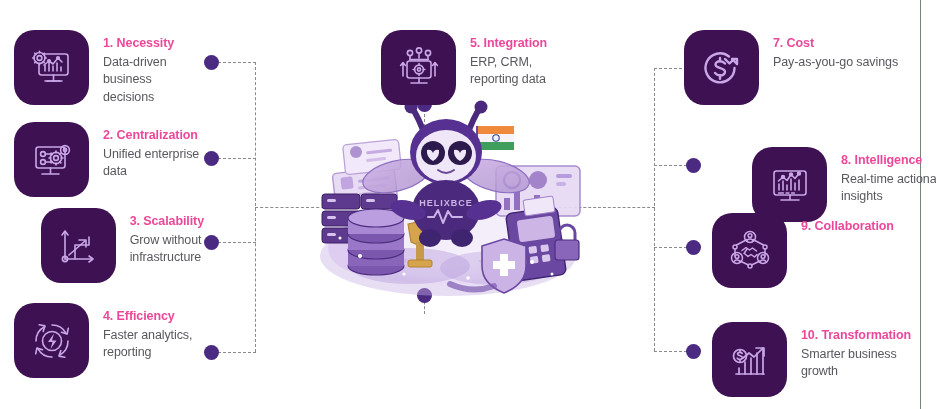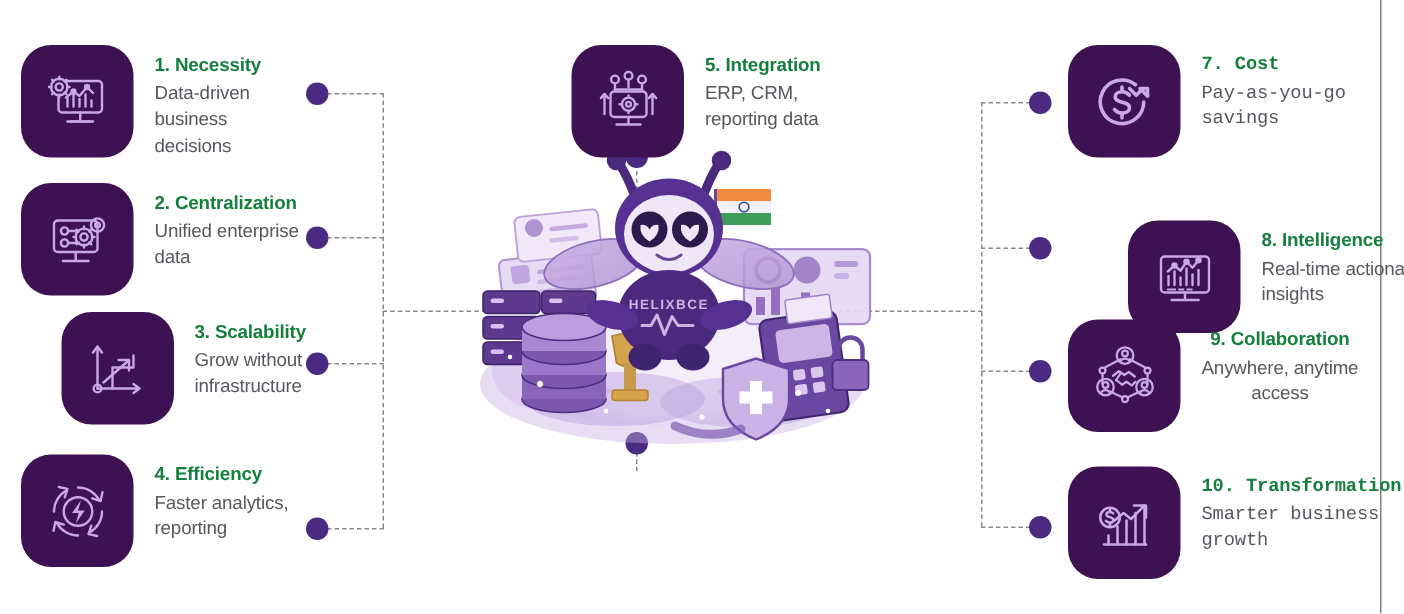--- a/index.html
+++ b/index.html
@@ -48,21 +48,21 @@
   }
   .icon-tile svg { display: block; }
   .feature-text {
     margin-left: 14px;
     padding-top: 6px;
     min-width: 0;
   }
   .feature-title {
     font-size: 12.5px;
     font-weight: bold;
-    color: #15803d;
+    color: #ec4899;
     line-height: 1.25;
     white-space: nowrap;
     letter-spacing: -0.1px;
   }
   .feature-desc {
     font-size: 12.5px;
     color: #57585e;
     line-height: 1.42;
     margin-top: 2px;
     white-space: pre-line;
@@ -427,21 +427,21 @@
       <div class="feature-title">
         <span>5.</span>
         <span>Integration</span>
       </div>
       <div class="feature-desc"> ERP, CRM,
 reporting data</div>
     </div>
   </div>
 
 
-  <div class="feature" style="left:712px; top:30px; width:215px;font-family:Liberation Mono, monospace;">
+  <div class="feature" style="left:684px; top:30px; width:215px;">
     <div class="icon-tile">
       <svg width="46" height="46" viewBox="0 0 46 46" fill="none" stroke="#c9a7e8" stroke-width="2.4" stroke-linecap="round" stroke-linejoin="round">
         <path d="M30 11.5A14.5 14.5 0 1 0 35.5 23"></path>
         <path d="M26 14l4.5 4.5 3.5-3.5 4 4"></path>
         <path d="M38 19v-5h-5"></path>
         <path d="M26 18.5c-1.4-1.6-3.4-2.3-5-2.3-2.6 0-4.5 1.4-4.5 3.4 0 4.4 9.5 2.6 9.5 7.2 0 2.2-2.1 3.6-4.8 3.6-2 0-4-.9-5.2-2.5"></path>
         <path d="M21 13v3M21 30.5v3.2"></path>
       </svg>
     </div>
     <div class="feature-text">
@@ -495,26 +495,24 @@
         <path d="M15 22.5l4-3 3.5 2.5 3-2 4 3"></path>
         <path d="M17.5 25.5l3.5 3 3-2 3.5 2.5 2.5-2.5"></path>
         <path d="M20 21l-3 4.5"></path>
       </svg>
     </div>
     <div class="feature-text">
       <div class="feature-title">
         <span>9.</span>
         <span>Collaboration</span>
       </div>
-      <div class="feature-desc"> Anywhere, anytime
-access</div>
-    </div>
-  </div>
-
-  <div class="feature" style="left:712px; top:311px; width:215px;font-family:Liberation Mono, monospace;">
+    </div>
+  </div>
+
+  <div class="feature" style="left:712px; top:322px; width:215px;">
     <div class="icon-tile">
       <svg width="46" height="46" viewBox="0 0 46 46" fill="none" stroke="#c9a7e8" stroke-width="1.7" stroke-linecap="round" stroke-linejoin="round">
         <circle cx="13" cy="19" r="6.5"></circle>
         <path d="M15.2 16.3c-.7-.7-1.6-1-2.4-1-1.3 0-2.2.7-2.2 1.7 0 2.2 4.7 1.3 4.7 3.6 0 1.1-1 1.8-2.4 1.8-1 0-2-.4-2.6-1.2"></path>
         <path d="M13 13.6v1.3M13 23v1.3"></path>
         <path d="M9 37h28"></path>
         <path d="M12 37v-6M18 37v-12M24 37v-16M30 37v-21M36 37v-25"></path>
         <path d="M16 21l6-5 5 4 9-9"></path>
         <path d="M29 11h8v8"></path>
       </svg>

